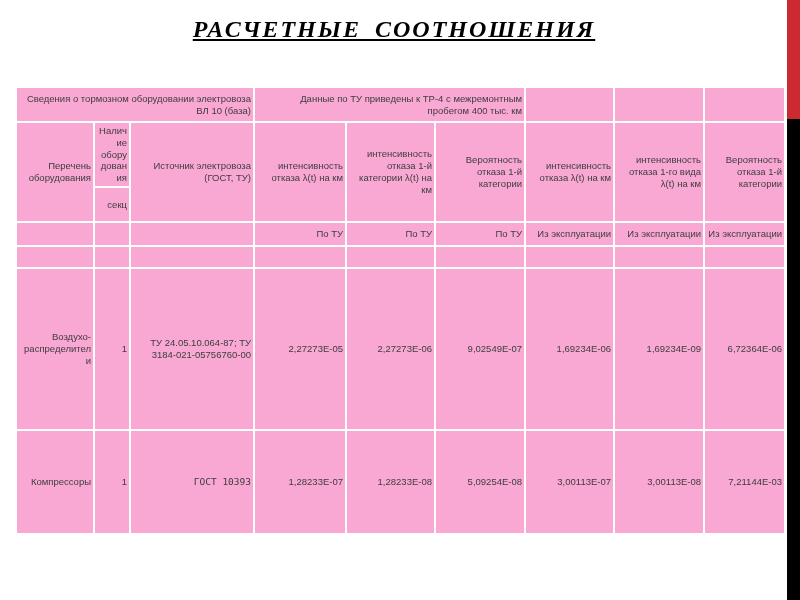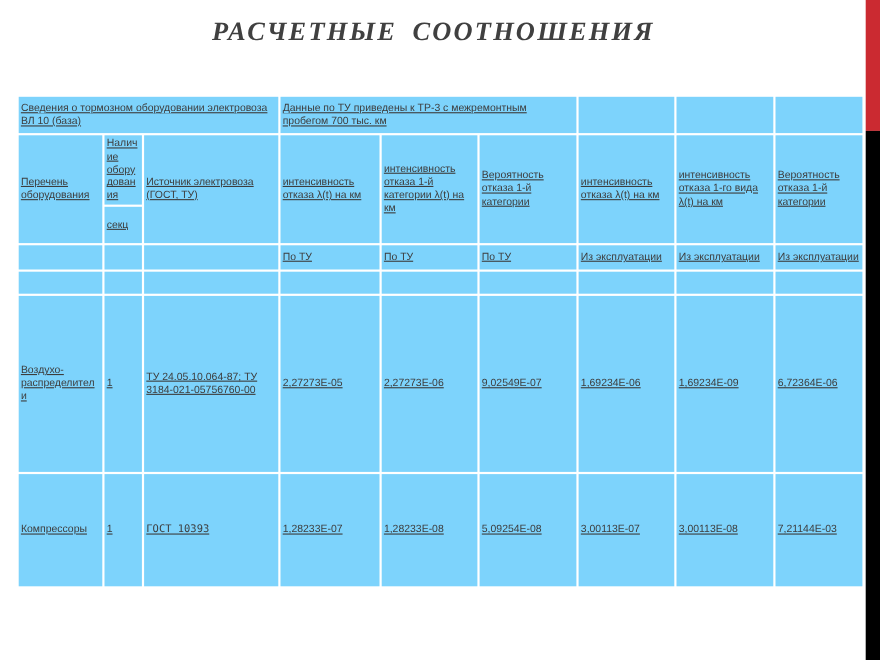--- a/index.html
+++ b/index.html
@@ -3,34 +3,35 @@
 <meta charset="utf-8">
 <style>
   html,body{margin:0;padding:0;}
   body{
     width:800px;height:600px;position:relative;background:#ffffff;overflow:hidden;
     font-family:"Liberation Sans", sans-serif;
   }
   .slide-title{
     position:absolute;left:0;top:16px;width:788px;text-align:center;
     font-family:"Liberation Serif", serif;font-style:italic;font-weight:bold;
-    font-size:24px;letter-spacing:2px;word-spacing:6px;color:#404040;
+    font-size:24px;letter-spacing:2px;word-spacing:6px;color:#000000;
     white-space:nowrap;
+    text-decoration:underline;
   }
   .accent-bar-red{position:absolute;right:0;top:0;width:13px;height:119px;background:#cb2a31;}
   .accent-bar-black{position:absolute;right:0;top:119px;width:13px;height:481px;background:#000000;}
   table.data-table{
     position:absolute;left:15px;top:86px;
     border-collapse:separate;border-spacing:2px;table-layout:fixed;width:771px;
     color:#3d3d3d;
   }
   table.data-table td{
-    background:#7dd3fc;vertical-align:middle;text-align:left;
+    background:#f9a8d4;vertical-align:middle;text-align:right;
     font-size:9.5px;line-height:1.25;padding:1px 2px;
-    overflow-wrap:break-word;word-wrap:break-word;text-decoration:underline;
+    overflow-wrap:break-word;word-wrap:break-word;
   }
   td.group-cell{vertical-align:top;text-align:left;font-size:10px;padding:2px 4px;}
   td.big-cell{font-size:10px;}
   td.spacer{background:transparent;padding:0;}
   td.val{font-size:10px;}
   td.origin{font-size:8.5px;margin-left:28px;}
   td.mono{font-family:"DejaVu Sans Mono", monospace;font-size:10.5px;}
 </style>
 </head>
 <body>
@@ -45,21 +46,21 @@
     <col style="width:90px">
       <col style="width:87px">
       <col style="width:88px">
     <col style="width:87px">
       <col style="width:88px">
       <col style="width:79px">
   </colgroup>
   <tbody>
     <tr>
       <td colspan="3" class="group-cell" style="height:31px">Сведения о тормозном оборудовании электровоза ВЛ 10 (база)</td>
-      <td colspan="3" class="group-cell">Данные по ТУ приведены к ТР-3 с межремонтным пробегом 700 тыс. км</td>
+      <td colspan="3" class="group-cell">Данные по ТУ приведены к ТР-4 с межремонтным пробегом 400 тыс. км</td>
       <td></td>
       <td></td>
       <td></td>
     </tr>
     <tr>
       <td rowspan="2" class="big-cell" style="height:94px">Перечень оборудования</td>
       <td style="height:61px">Наличие оборудования</td>
       <td rowspan="2" class="big-cell">Источник электровоза (ГОСТ, ТУ)</td>
       <td rowspan="2">интенсивность отказа λ(t) на км</td>
       <td rowspan="2">интенсивность отказа 1-й категории λ(t) на км</td>

